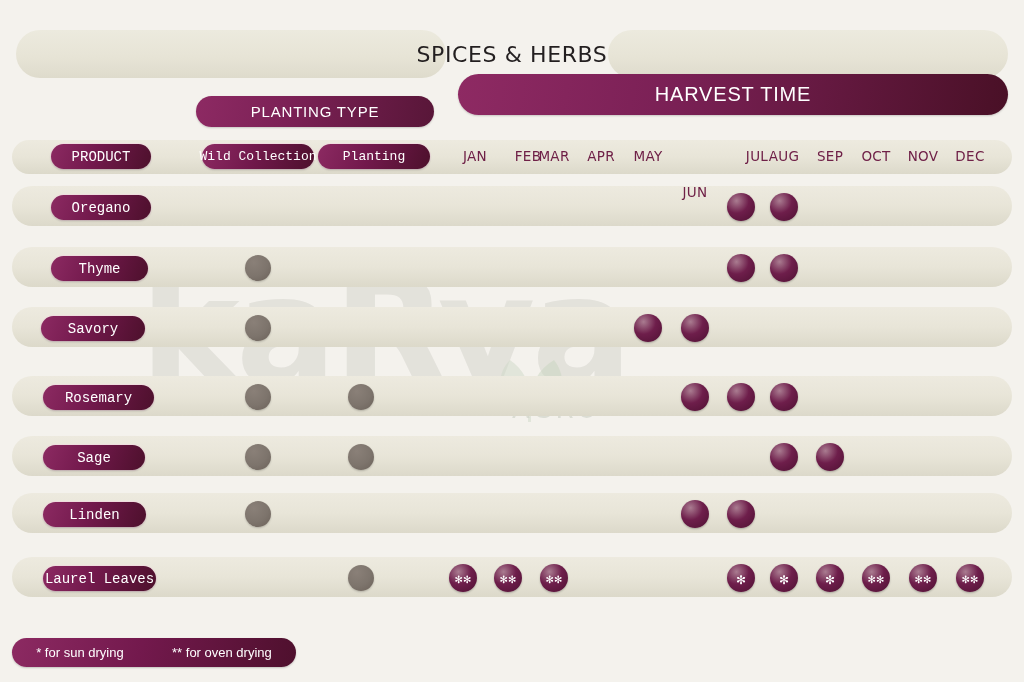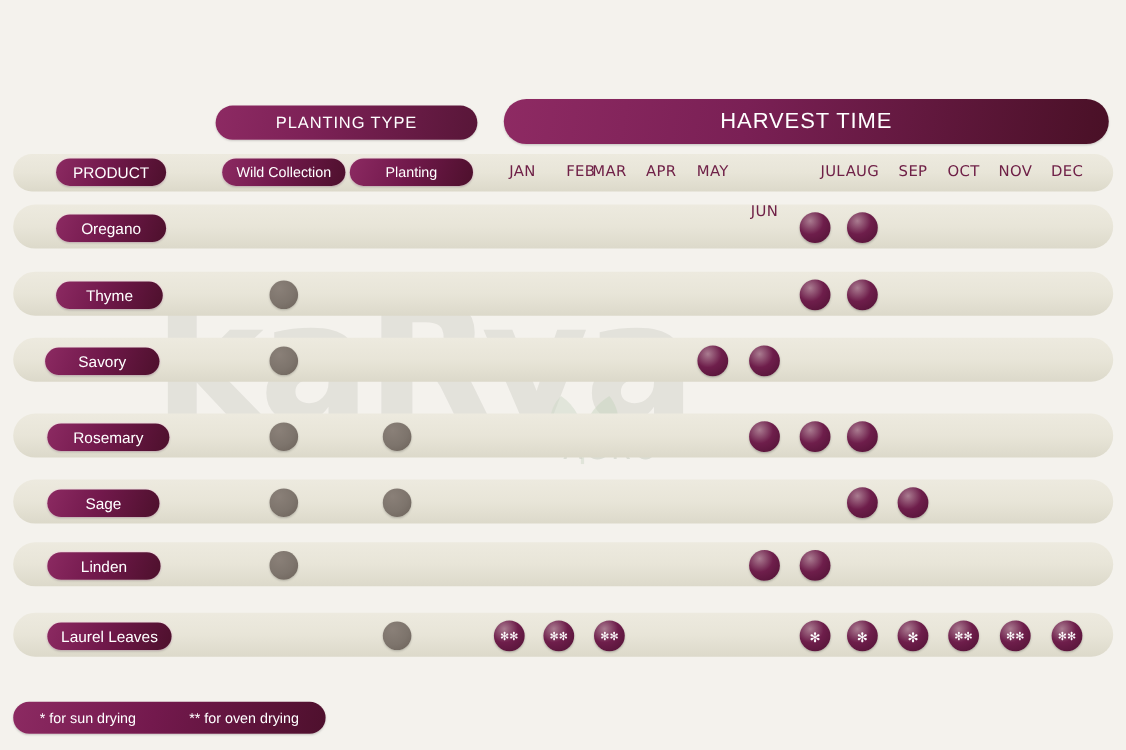--- a/index.html
+++ b/index.html
@@ -100,21 +100,21 @@
     letter-spacing: .8px;
     z-index: 4;
     box-shadow: 0 1px 2px rgba(0,0,0,.18);
   }
   .sec-planting {
     left: 196px; top: 96px; width: 238px;
     font-size: 15px;
     background: linear-gradient(100deg,#8d2a63 0%, #7c2156 38%, #581638 100%);
   }
   .sec-harvest {
-    left: 458px; top: 90px; width: 550px; height: 41px;
+    left: 458px; top: 74px; width: 550px; height: 41px;
     font-size: 20px;
     border-radius: 21px;
     background: linear-gradient(100deg,#8e2a63 0%, #7a2055 40%, #491026 100%);
   }
 
   
   .row-strip {
     position: absolute;
     left: 12px;
     width: 1000px;
@@ -131,20 +131,21 @@
     display: flex;
     align-items: center;
     justify-content: center;
     color: #fff;
     font-size: 14px;
     background: linear-gradient(110deg,#8c2a62 0%, #72194c 45%, #4d102c 100%);
     box-shadow: 0 1px 2px rgba(0,0,0,.22), 0 0 0 1px rgba(255,210,235,.35);
     z-index: 6;
     white-space: nowrap;
     padding: 0 22px;
+    font-family: Liberation Mono, monospace;
   }
 
   
   .month {
     position: absolute;
     top: 148px;
     transform: translateX(-50%);
     font-size: 13.5px;
     color: #6f2047;
     letter-spacing: .3px;
@@ -210,20 +211,25 @@
       <span class="k">ka</span><span class="r">Rya</span>
     </div>
     <svg class="wm-leaf" viewBox="0 0 120 80">
       <path d="M58 72 C 30 64, 22 36, 40 18 C 58 30, 64 52, 58 72 Z" fill="#cfd9c8"></path>
       <path d="M62 72 C 92 66, 100 38, 84 18 C 64 30, 56 52, 62 72 Z" fill="#c9d5c0"></path>
       <rect x="58" y="60" width="3" height="20" fill="#cfd9c8"></rect>
     </svg>
     <div class="wm-sub">AGRO</div>
   </div>
 
+  <div class="title-band">
+    <div class="seg seg-left"></div>
+    <div class="seg seg-right"></div>
+    <div class="title-text">SPICES &amp; HERBS</div>
+  </div>
 
   <div class="sec-pill sec-planting">PLANTING TYPE</div>
   <div class="sec-pill sec-harvest">HARVEST TIME</div>
 
   <div class="row-strip" style="top:140px;height:34px;"></div>
 
   <div class="pill" style="left:51px;top:144px;width:100px;">PRODUCT</div>
   <div class="pill" style="left:318px;top:144px;width:112px;font-size:13px;">Planting</div>
   <div class="pill" style="left:202px;top:144px;width:112px;font-size:13px;">Wild Collection</div>
 

